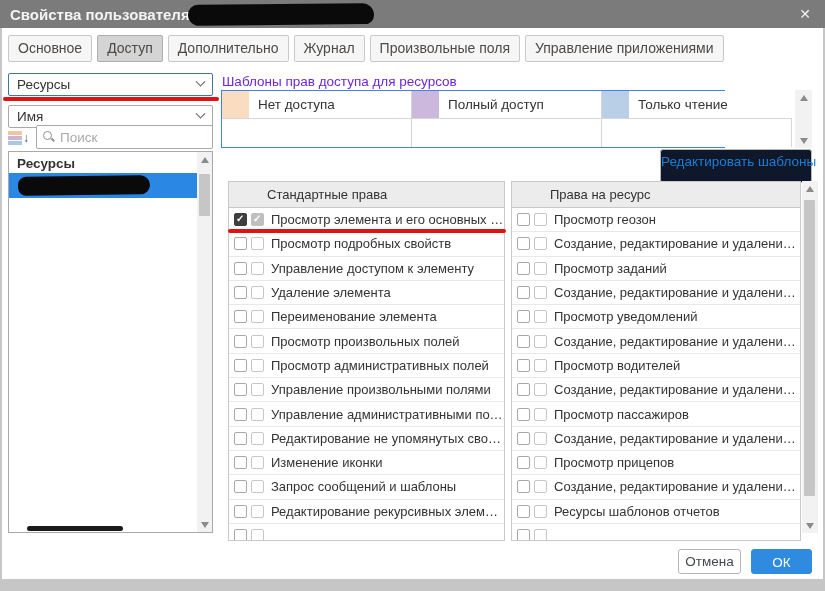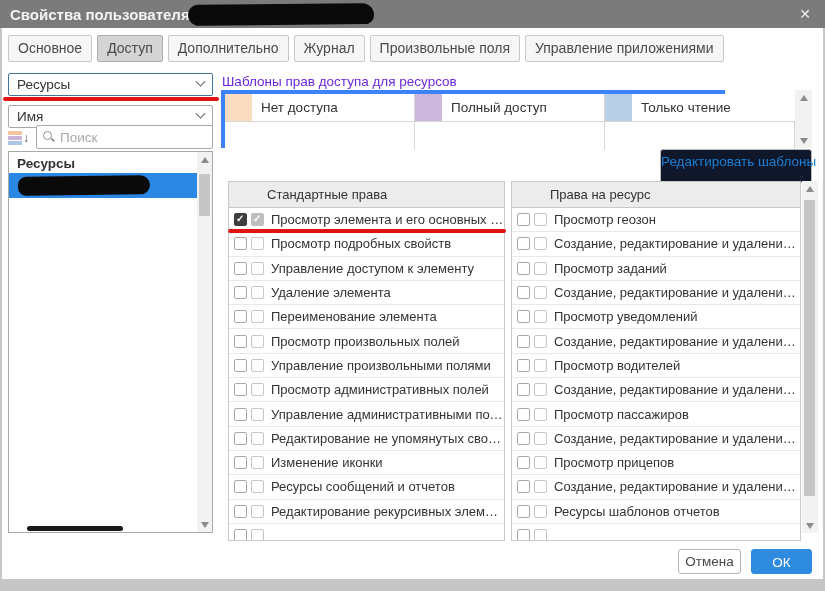--- a/index.html
+++ b/index.html
@@ -39,21 +39,21 @@
   .row-redaction { position:absolute; left:9px; top:3px; width:132px; height:19px; background:#0a0a0a; border-radius:9px 11px 10px 9px; transform:rotate(-0.8deg); }
   .list-bottom-redaction { position:absolute; left:18px; top:374px; width:96px; height:5px; background:#1a1a1a; border-radius:3px; }
 
   .vscroll { position:absolute; background:#f2f2f2; }
   .vscroll .arr { position:absolute; left:0; width:100%; height:15px; display:flex; align-items:center; justify-content:center; }
   .arr-up-t { width:0; height:0; border-left:4px solid transparent; border-right:4px solid transparent; border-bottom:6px solid #8b8b8b; }
   .arr-dn-t { width:0; height:0; border-left:4px solid transparent; border-right:4px solid transparent; border-top:6px solid #8b8b8b; }
   .thumb { position:absolute; left:2px; width:11px; background:#c6c6c6; border-radius:1px; }
 
   .tpl-label { position:absolute; left:222px; top:74px; font-size:13.5px; color:#6d28d9; }
-  .tpl-grid { position:absolute; left:221px; top:90px; width:504px; height:58px; border:4px solid #3b82f6; display:flex; flex-wrap:wrap; }
+  .tpl-grid { position:absolute; left:221px; top:90px; width:504px; height:58px; border:1px solid #3b82f6; display:flex; flex-wrap:wrap; }
   .tpl-cell { width:190px; height:28px; display:flex; border-right:1px solid #d6d6d6; border-bottom:1px solid #d6d6d6; background:#fff; overflow:hidden; }
   .tpl-cell:nth-child(3n) { border-right:none; width:190px; }
   .tpl-swatch { width:27px; height:100%; flex:0 0 auto; }
   .tpl-name { font-size:13.5px; color:#333; padding-left:9px; line-height:28px; white-space:nowrap; }
   .tpl-empty { width:190px; height:28px; border-right:1px solid #d6d6d6; background:#fff; }
   .tpl-empty:nth-child(6) { border-right:none; }
 
   .edit-tpl-btn { position:absolute; left:660px; top:149px; width:152px; height:34px; background:#0f172a; border:1px solid #b9b9b9; border-radius:3px; color:#1c7ed2; font-size:13.5px; text-align:center; line-height:23px; cursor:default; white-space:nowrap; }
 
   .rights-table { position:absolute; top:181px; border:1px solid #c9c9c9; background:#fff; overflow:hidden; }
@@ -199,46 +199,46 @@
         <span class="row-label">Переименование элемента</span>
       </div>
         <div class="row">
         <span class="cb"></span>
         <span class="cb second"></span>
         <span class="row-label">Просмотр произвольных полей</span>
       </div>
         <div class="row">
         <span class="cb"></span>
         <span class="cb second"></span>
+        <span class="row-label">Просмотр административных полей</span>
+      </div>
+        <div class="row">
+        <span class="cb"></span>
+        <span class="cb second"></span>
         <span class="row-label">Управление произвольными полями</span>
       </div>
         <div class="row">
         <span class="cb"></span>
         <span class="cb second"></span>
-        <span class="row-label">Просмотр административных полей</span>
-      </div>
-        <div class="row">
-        <span class="cb"></span>
-        <span class="cb second"></span>
         <span class="row-label">Управление административными полями</span>
       </div>
         <div class="row">
         <span class="cb"></span>
         <span class="cb second"></span>
         <span class="row-label">Редактирование не упомянутых свойств</span>
       </div>
         <div class="row">
         <span class="cb"></span>
         <span class="cb second"></span>
         <span class="row-label">Изменение иконки</span>
       </div>
         <div class="row">
         <span class="cb"></span>
         <span class="cb second"></span>
-        <span class="row-label">Ресурсы сообщений и отчетов</span>
+        <span class="row-label">Запрос сообщений и шаблоны</span>
       </div>
         <div class="row">
         <span class="cb"></span>
         <span class="cb second"></span>
         <span class="row-label">Редактирование рекурсивных элементов</span>
       </div>
         <div class="row">
         <span class="cb"></span>
         <span class="cb second"></span>
         <span class="row-label"></span>

